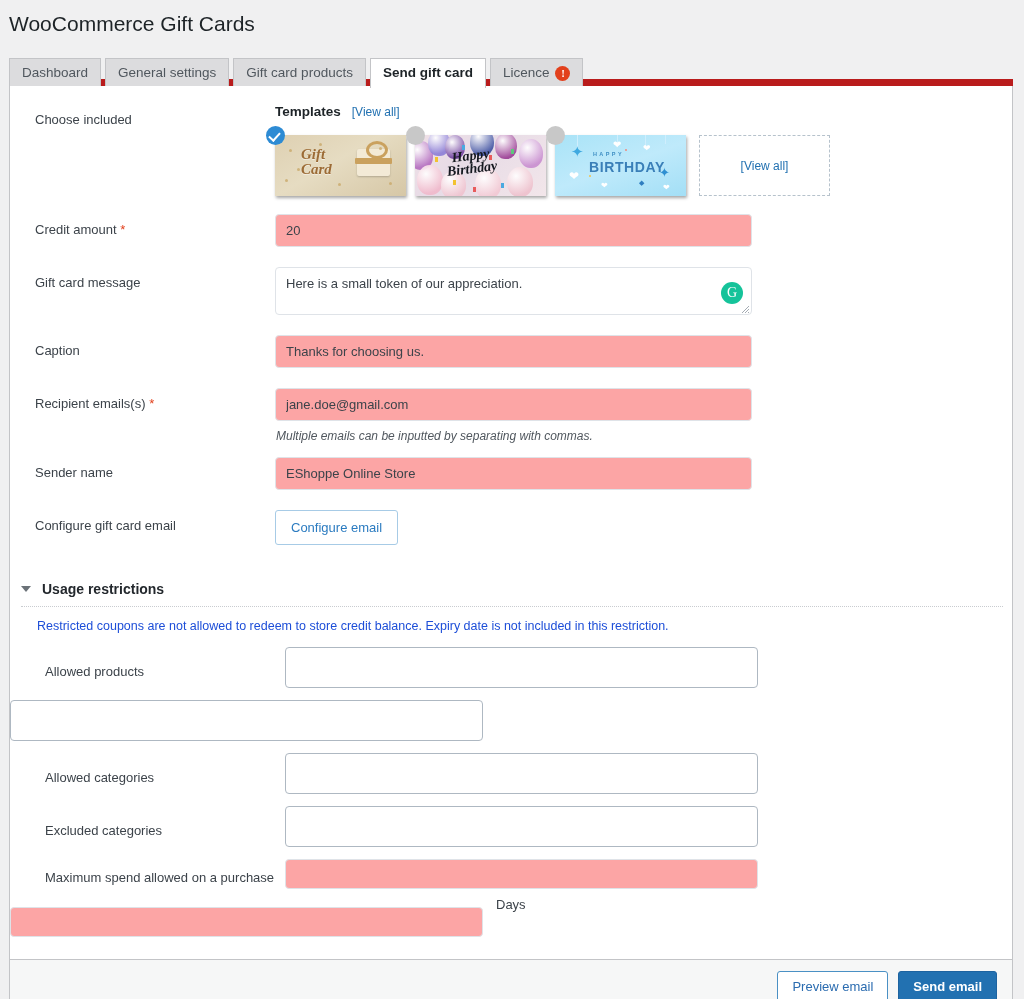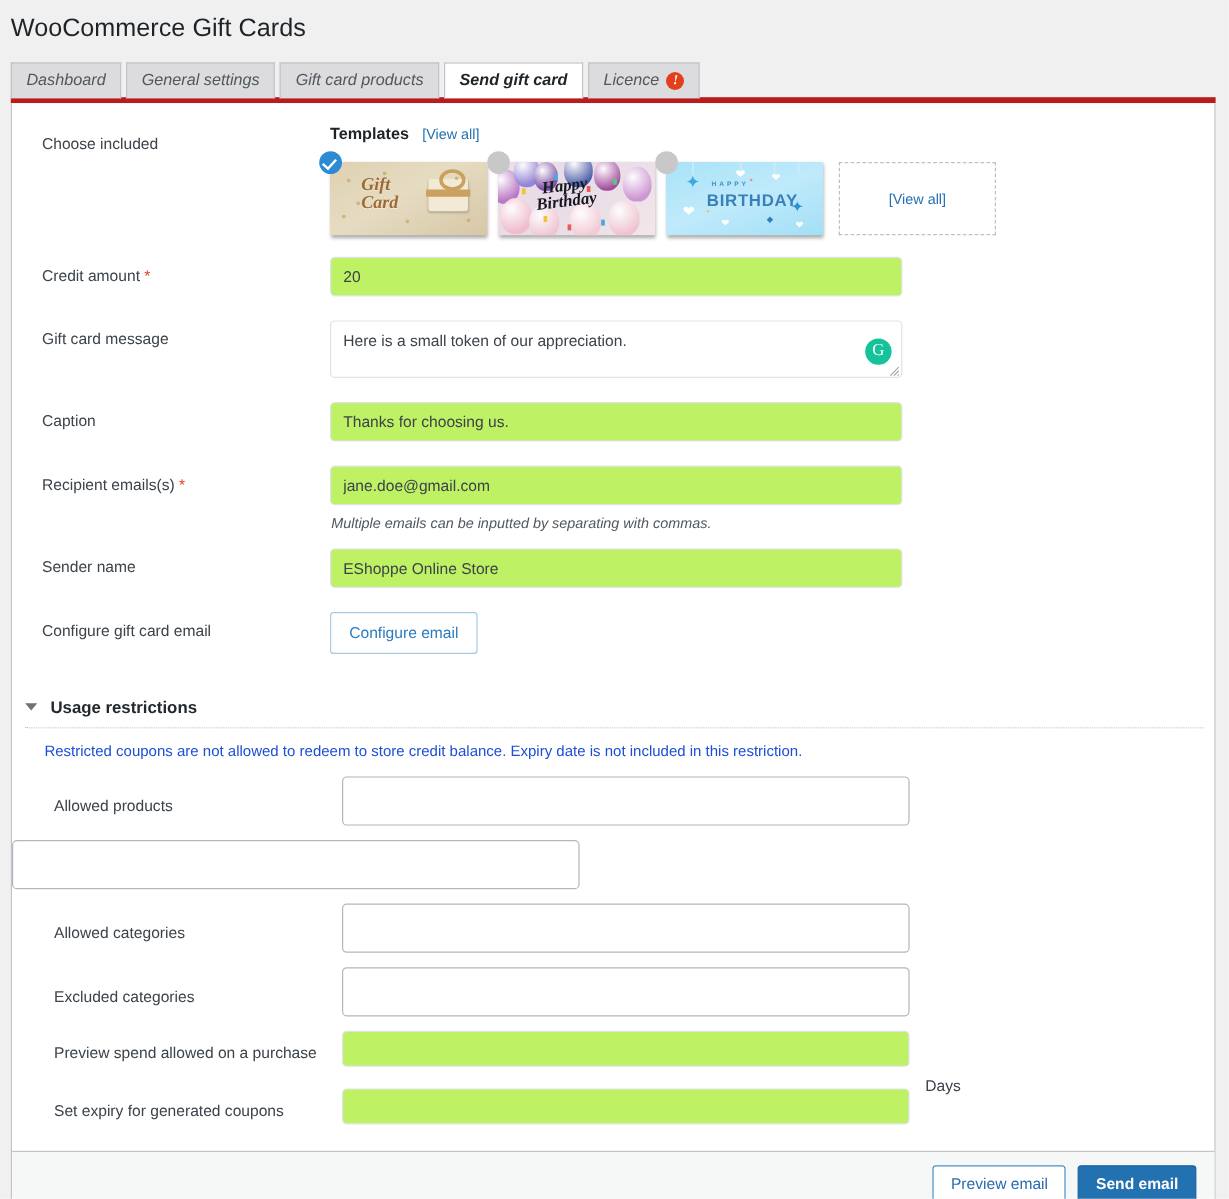--- a/index.html
+++ b/index.html
@@ -23,24 +23,23 @@
     line-height:1.3;
   }
 
   
   .tab-bar {
     margin:20px 0 0 9px;
     padding:0;
     height:29px;
     position:relative;
     display:flex;
-    align-items:flex-end;
-    border-bottom:5px solid #b91c1c;
+    align-items:flex-start;
+    border-bottom:7px solid #b91c1c;
     width:1004px;
-    font-style:italic;
   }
   .tab {
     display:inline-flex;
     align-items:center;
     gap:6px;
     background:#dcdcde;
     border:1px solid #c3c4c7;
     border-bottom:none;
     padding:6px 12px 7px 12px;
     margin-right:4px;
@@ -97,21 +96,21 @@
     font-size:13px;
     color:#3c434a;
     line-height:1.45;
   }
   .req { color:#e2401c; font-size:13px; }
 
   .ctl { flex:1; }
 
   input.txt, .select2box {
     display:block;
-    background:#bef264;
+    background:#fca5a5;
     border:1px solid #dfe3e8;
     border-radius:4px;
     font-family:"Liberation Sans", sans-serif;
     font-size:13px;
     color:#3c434a;
     padding:8px 10px;
     outline:none;
   }
   input.txt::placeholder { color:#8c8f94; }
 
@@ -506,28 +505,27 @@
     </div>
 
     <div class="row">
       <div class="label">Excluded categories</div>
       <div class="ctl">
           <div class="select2box"></div>
         </div>
     </div>
 
     <div class="row" style="margin-bottom:18px;">
-      <div class="label" style="padding-top:10px;">Preview spend allowed on a purchase</div>
+      <div class="label" style="padding-top:10px;">Maximum spend allowed on a purchase</div>
       <div class="ctl">
         <input class="txt small-input" type="text" value="" style="">
       </div>
     </div>
 
     <div class="row" style="margin-bottom:22px;">
-      <div class="label" style="padding-top:10px;">Set expiry for generated coupons</div>
       <div class="ctl inline-ctl">
         <input class="txt small-input" type="text" value="" style="">
         <span class="days-label" style="margin-top:-10px;">Days</span>
       </div>
     </div>
 
   </div>
 
   <div class="panel-footer">
     <button class="btn btn-secondary">Preview email</button>

